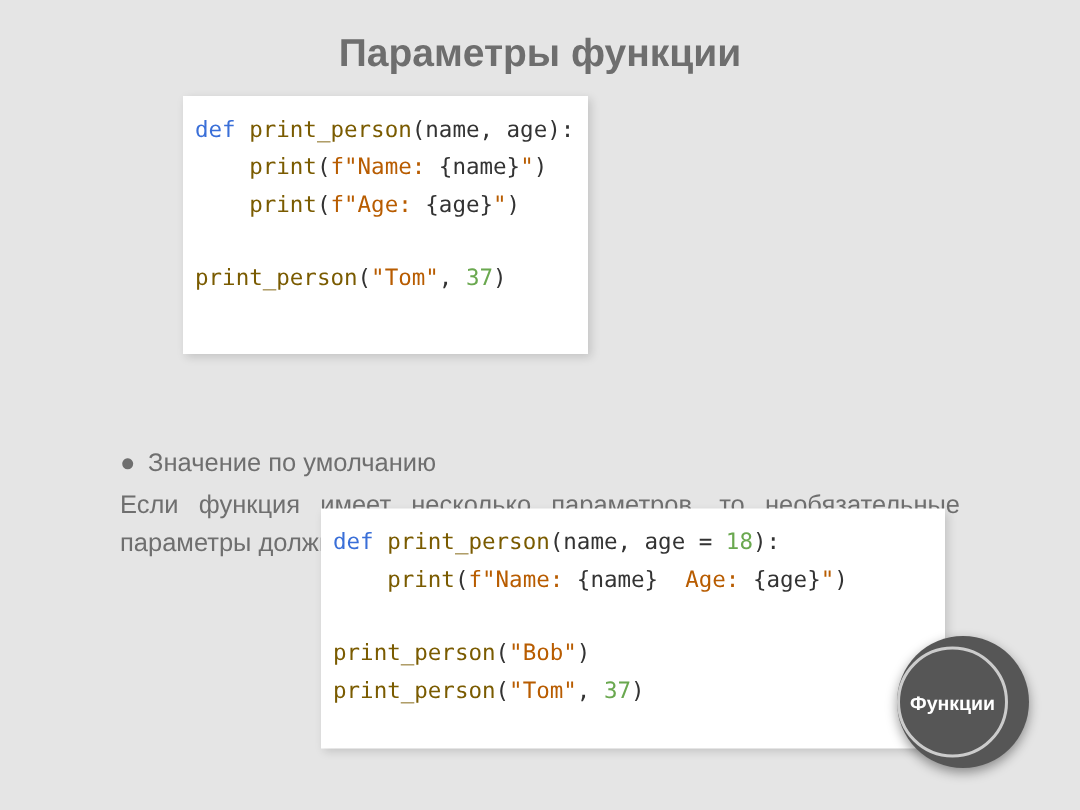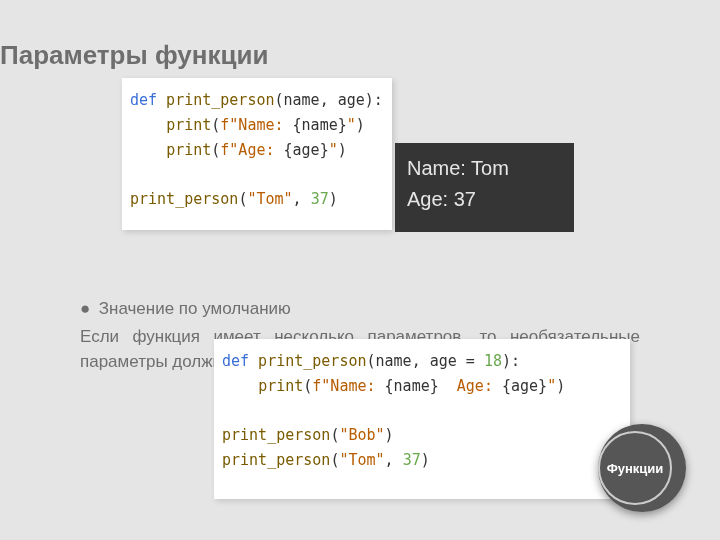--- a/index.html
+++ b/index.html
@@ -9,33 +9,34 @@
     font-family: Arial, Helvetica, sans-serif;
     position: relative;
     overflow: hidden;
   }
   .slide {
     position: relative;
     width: 720px;
     height: 540px;
   }
   .title {
+    text-align: center;
     font-size: 26px;
     font-weight: bold;
     color: #6e6e6e;
-    padding-top: 40px;
+    padding-top: 20px;
   }
 
   
   .code1-wrap {
     position: absolute;
     left: 122px;
-    top: 78px;
+    top: 64px;
     width: 270px;
-    height: 152px;
+    height: 172px;
     background: #ffffff;
     box-shadow: 2px 2px 6px rgba(0,0,0,0.15);
     padding: 10px 8px;
     font-family: Consolas, Menlo, monospace;
     font-size: 15px;
     line-height: 1.65;
     color: #333;
     white-space: pre;
   }
   .kw   { color: #3a6fd8; }
@@ -123,24 +124,20 @@
 <div class="slide">
 
   <div class="title">Параметры функции</div>
 
   <div class="code1-wrap"><span class="kw">def</span><span class="fn"> print_person</span><span>(name, age):</span>
 <span>    </span><span class="fn">print</span><span>(</span><span class="str">f"Name: </span><span>{name}</span><span class="str">"</span><span>)</span>
 <span>    </span><span class="fn">print</span><span>(</span><span class="str">f"Age: </span><span>{age}</span><span class="str">"</span><span>)</span>
 <span></span>
 <span class="fn">print_person</span><span>(</span><span class="str">"Tom"</span><span>, </span><span class="num">37</span><span>)</span></div>
 
-  <div class="output1">
-    <div>Name: Tom</div>
-    <div>Age: 37</div>
-  </div>
 
   <div class="body-text">
     <div class="bullet-row">
       <span class="bullet">●</span>
       <span>Значение по умолчанию</span>
     </div>
     <div class="para">Если функция имеет несколько параметров, то необязательные параметры должны идти после обязательных.</div>
   </div>
 
   <div class="code2-wrap"><span class="kw">def</span><span class="fn"> print_person</span><span>(name, age = </span><span class="num">18</span><span>):</span>

